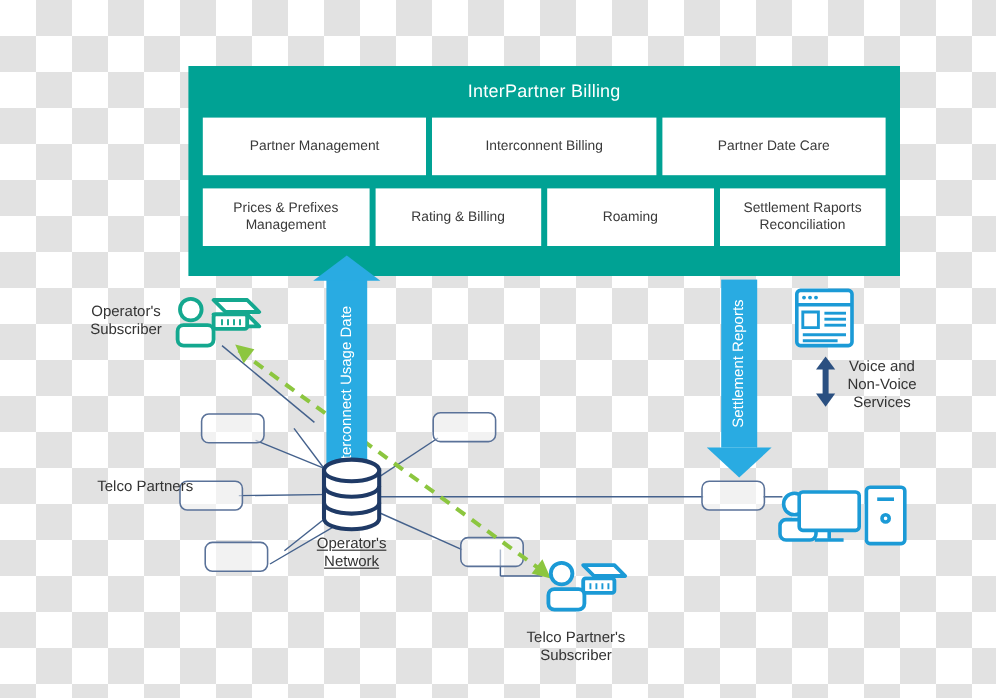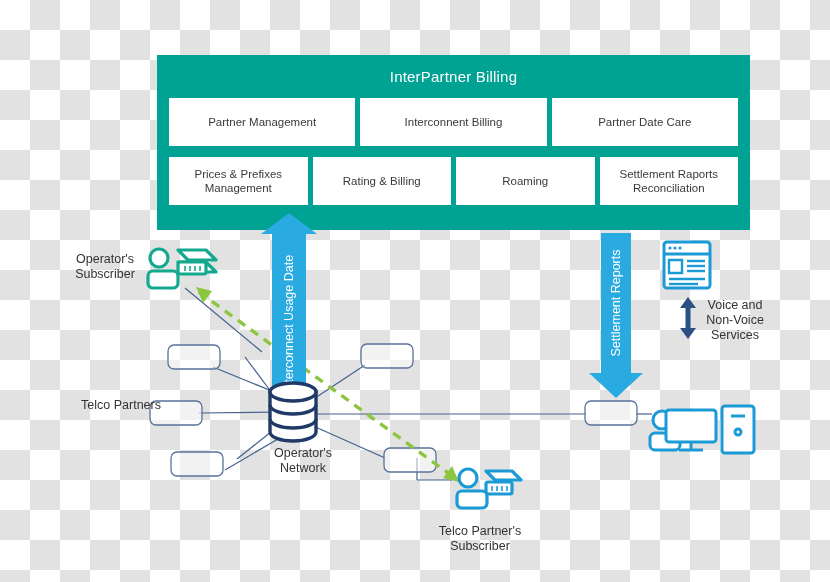--- a/index.html
+++ b/index.html
@@ -214,20 +214,20 @@
       <rect x="685.5" y="305" width="5" height="26"></rect>
       <polygon points="688,297 696,308 680,308"></polygon>
       <polygon points="688,339 696,328 680,328"></polygon>
     </g>
   </svg>
 
   <div class="lbl-txt" style="left:60px;top:252px;width:90px;">Operator's Subscriber</div>
 
   <div class="lbl-txt" style="left:80px;top:398px;width:82px;">Telco Partners</div>
 
-  <div class="lbl-txt" style="left:253px;top:446px;width:100px;">Operator's Network</div>
+  <div class="lbl-txt" style="left:243px;top:446px;width:100px;text-decoration:underline;">Operator's Network</div>
 
   <div class="lbl-txt" style="left:410px;top:524px;width:140px;">Telco Partner's Subscriber</div>
 
 
   <div class="lbl-txt" style="left:696px;top:298px;width:78px;text-align:center;">Voice and Non-Voice Services</div>
 
 </div>
 
 </body></html>

